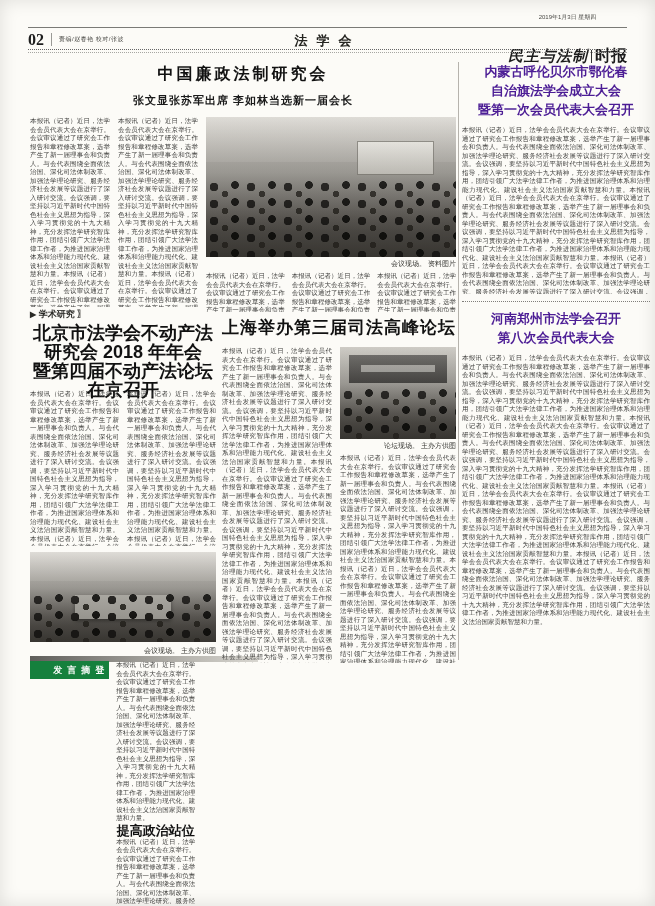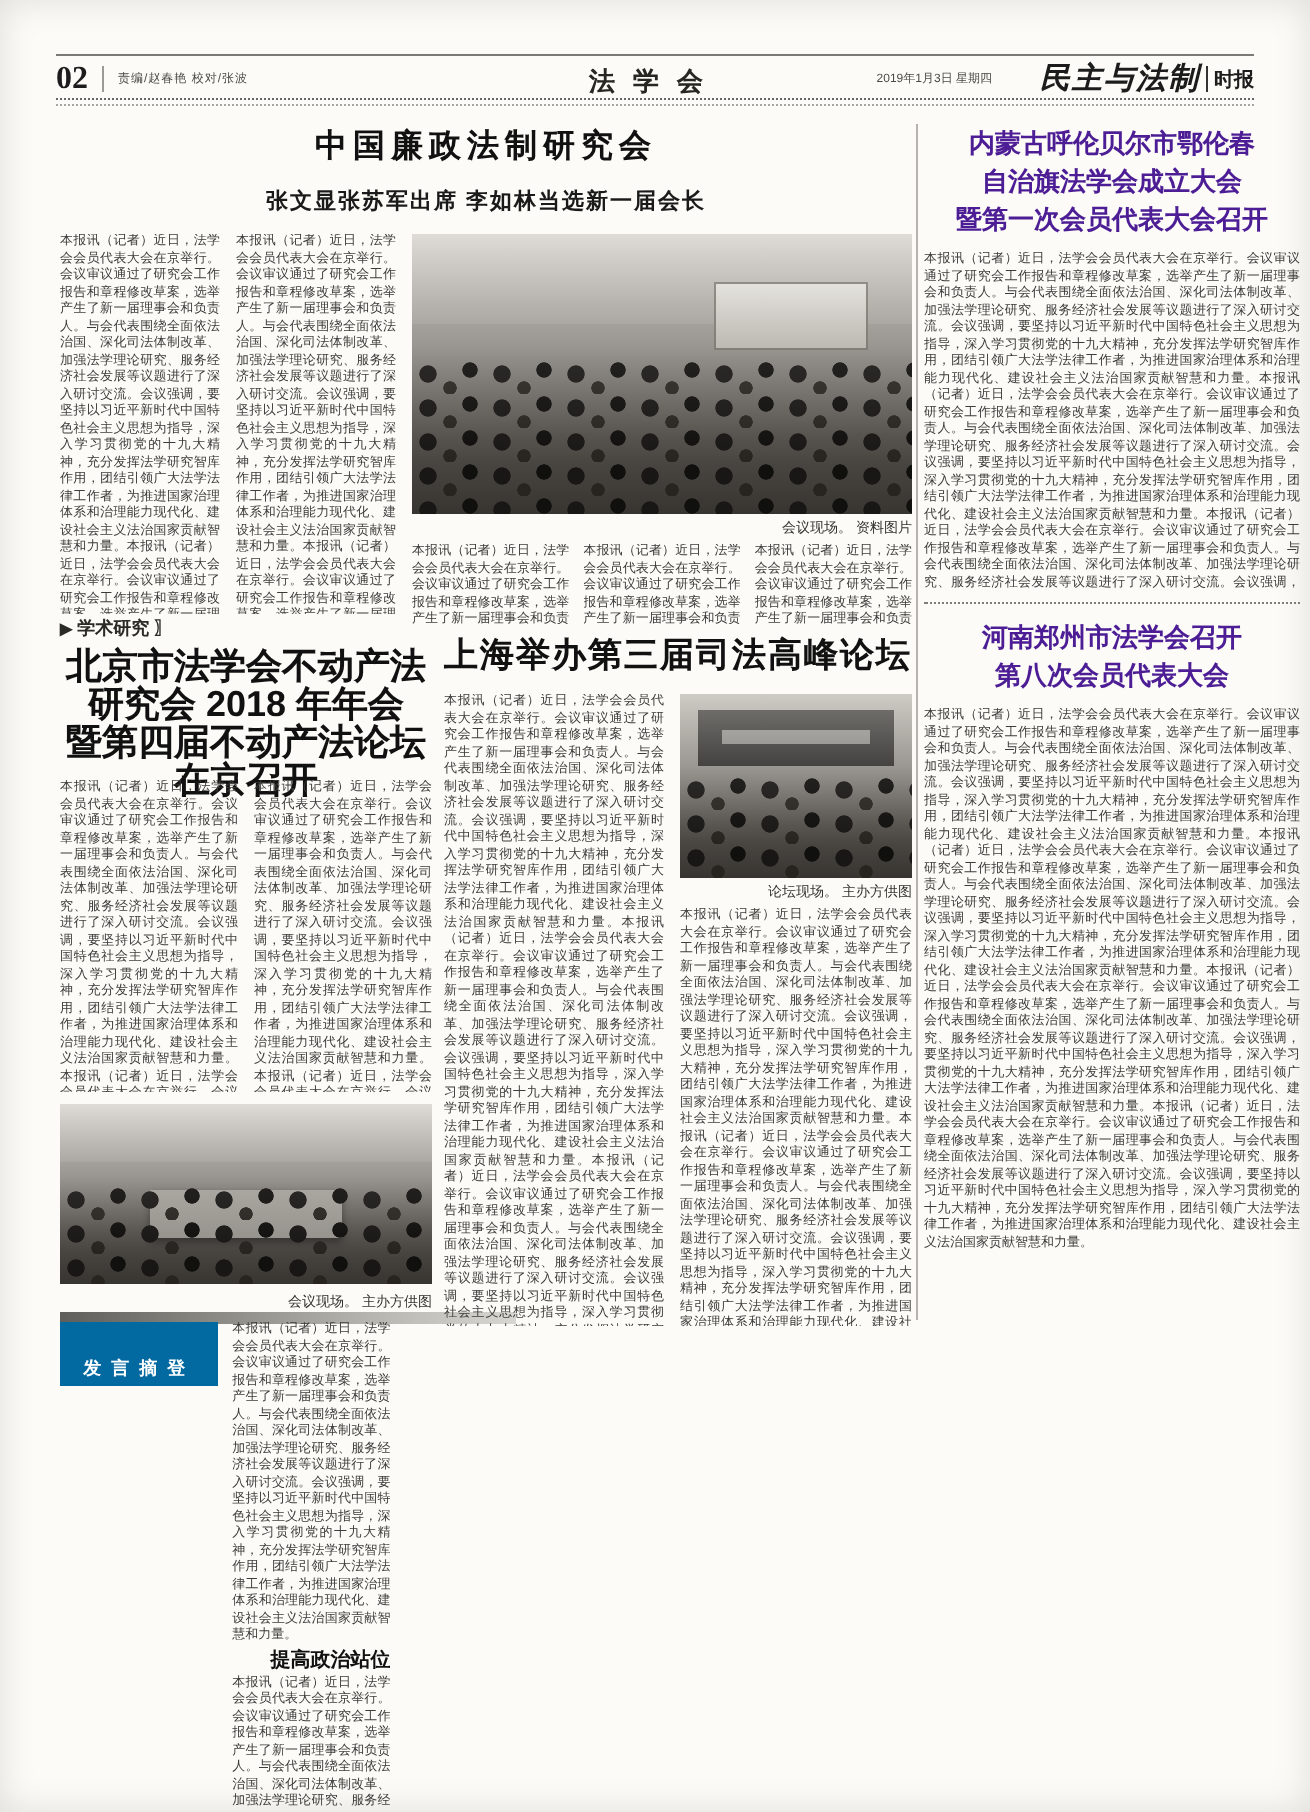--- a/index.html
+++ b/index.html
@@ -7,33 +7,33 @@
         box-shadow:inset 0 0 18px rgba(0,0,0,.12);overflow:hidden;
         font-family:"Liberation Sans",sans-serif;color:#1c1c1c;}
   
   .topline{position:absolute;left:28px;right:28px;top:27px;border-top:1px solid #7a7a76;}
   .hdr{position:absolute;left:28px;right:28px;top:30px;height:19px;display:flex;align-items:center;}
   .pagenum{font-family:"Liberation Serif",serif;font-weight:bold;font-size:16px;}
   .hdr-div{width:1px;height:13px;background:#9a9a96;margin:0 7px;}
   .ed-info{font-size:6px;color:#4a4a46;letter-spacing:.5px;}
   .section-title{position:absolute;left:50%;transform:translateX(-50%);top:2px;
         font-size:13px;font-weight:600;letter-spacing:9px;color:#262622;}
-  .hdr-right{margin-left:auto;display:flex;align-items:center;gap:24px;}
+  .hdr-right{margin-left:auto;display:flex;align-items:center;gap:24px;flex-direction:column;}
   .date{font-size:6px;color:#4a4a46;}
   .masthead{display:flex;align-items:center;font-family:"Liberation Serif",serif;font-weight:bold;}
   .mh-main{font-style:italic;font-size:15px;letter-spacing:1px;}
   .mh-bar{width:1px;height:13px;background:#333;margin:0 3px;}
-  .mh-sub{font-size:10px;text-align:center;}
+  .mh-sub{font-size:16px;text-align:center;}
   .dots1{position:absolute;left:28px;right:28px;top:49px;border-top:1px dotted #666;}
   .dots2{position:absolute;left:28px;right:28px;top:52px;border-top:1px dotted #a6a6a2;}
   
   .greek{font-size:6.5px;line-height:8.5px;color:#3c3c3a;text-align:justify;
          word-break:break-all;overflow:hidden;display:block;height:100%;}
   .caption{font-size:7px;color:#33332f;text-align:right;margin-top:2px;}
-  .bsub{display:block;text-align:right;font-size:10px;line-height:11px;margin:2px 0;color:#111;}
+  .bsub{display:block;text-align:center;font-size:13px;line-height:11px;margin:2px 0;color:#111;}
   
   .lead{position:absolute;left:30px;top:60px;width:426px;}
   .lead-t{font-size:16px;font-weight:800;text-align:center;letter-spacing:3px;line-height:28px;color:#111;}
   .lead-sub{margin-top:5px;font-size:11px;font-weight:bold;letter-spacing:1px;text-align:center;color:#1a1a1a;}
   .lead-body{margin-top:9px;display:flex;gap:8px;}
   .lead-col{width:80px;height:190px;}
   .lead-right{width:250px;display:flex;flex-direction:column;}
   .minirow{display:flex;gap:7px;height:40px;overflow:hidden;margin-top:3px;}
   .minicol{flex:1;}
   
@@ -80,22 +80,22 @@
   
   .vrule{position:absolute;left:458px;top:62px;height:598px;border-left:1px solid #b6b3ad;}
   .rc{position:absolute;left:462px;top:62px;width:188px;}
   .rc-title{text-align:center;font-weight:700;font-size:13px;line-height:19px;color:#4c1d95;}
   .rc1-body{margin-top:7px;height:168px;}
   .rc-sep{margin:7px 0;border-top:1px dotted #807e7a;}
   .rc2-body{margin-top:7px;height:296px;}
   
   .bottom{position:absolute;left:30px;top:661px;width:596px;height:243px;
      column-count:7;column-gap:7px;overflow:hidden;}
-  .banner{background:#0369a1;color:#fff;text-align:center;font-size:9px;font-weight:bold;
-     letter-spacing:5px;padding:17px 0 2px;margin-bottom:3px;}
+  .banner{background:#15803d;color:#fff;text-align:right;font-size:9px;font-weight:bold;
+     letter-spacing:5px;padding:3px 0 2px;margin-bottom:3px;}
   .bottom .greek{height:auto;}
 </style>
 </head>
 <body>
 
 <div class="page">
 
   <div class="topline"></div>
   <div class="hdr">
     <span class="pagenum">02</span>

